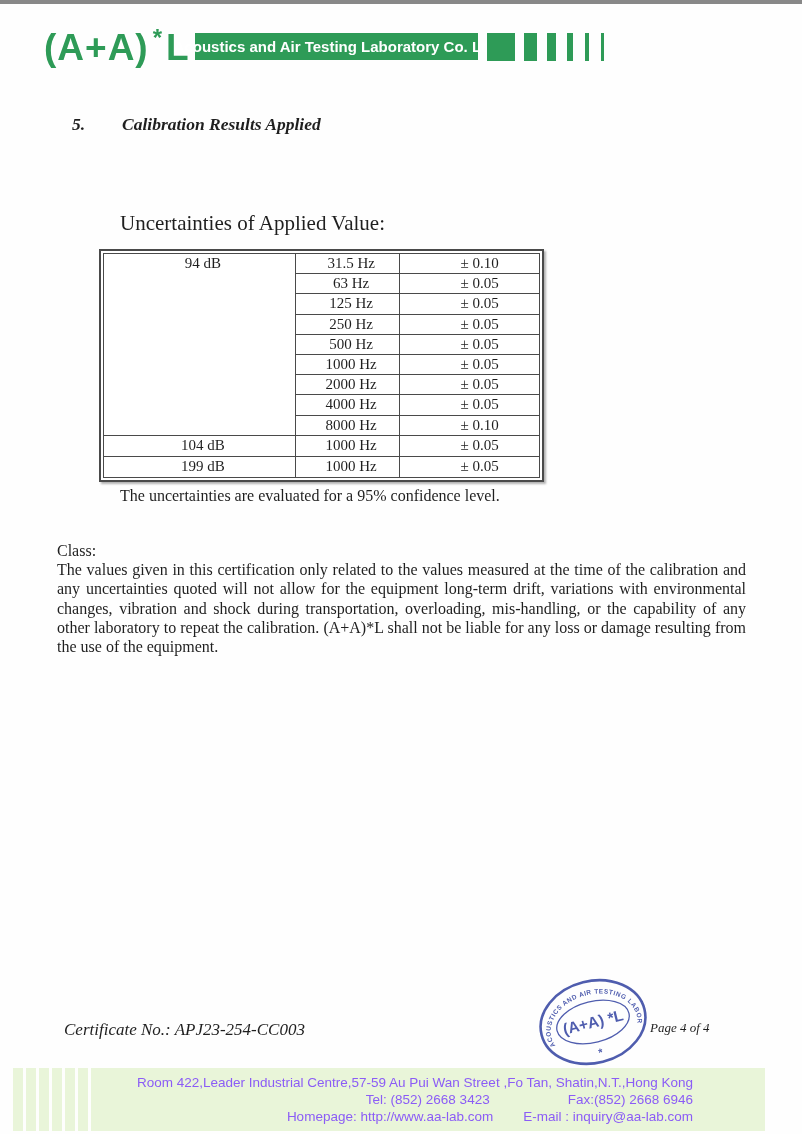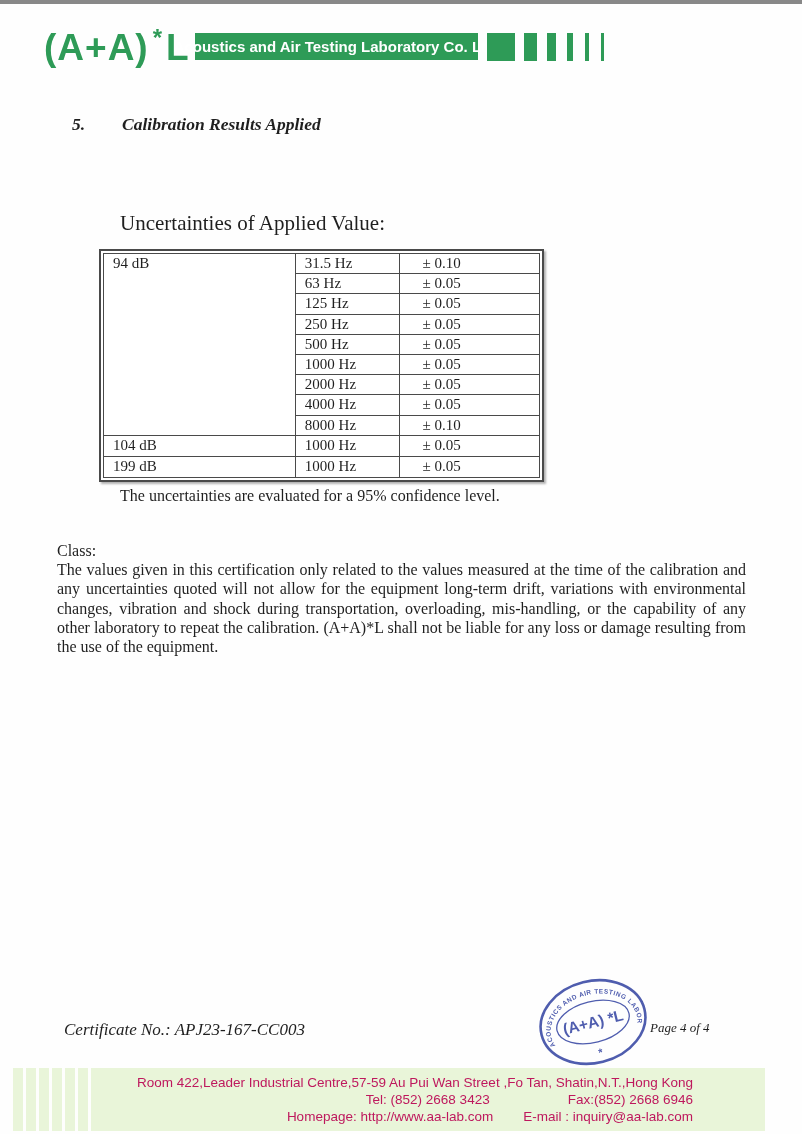--- a/index.html
+++ b/index.html
@@ -32,38 +32,38 @@
   .sec-head{position:absolute; left:72px; top:110px; font-size:17.5px; font-weight:bold; font-style:italic;}
   .sec-head .num{display:inline-block; width:50px;}
   .para1{position:absolute; left:120px; top:149px; width:626px; font-size:16px; line-height:19.5px; text-align:justify;}
   .caption{position:absolute; left:120px; top:207px; font-size:21px;}
   
   .table-outer{
     position:absolute; left:99px; top:245px; width:437px;
     border:2px solid #4a4a4a; padding:2px; background:#fff;
     box-shadow:1.5px 1.5px 2px rgba(0,0,0,.3);
   }
-  table{width:100%; border-collapse:collapse; font-size:15px;}
+  table{width:100%; border-collapse:collapse; font-size:15px;text-align:center;}
   td{border:1px solid #4a4a4a; height:19.2px; padding:0 2px 0 9px; vertical-align:middle;}
   td.level{vertical-align:top; padding-top:1px; width:44%;}
   td.freq{width:24%;}
   td.unc{padding-left:22px;}
   
   .conf{position:absolute; left:120px; top:483px; font-size:16px;}
   .note{position:absolute; left:57px; top:537px; width:689px; font-size:16px; line-height:19.2px;}
   .note .body{text-align:justify;}
   
   .cert{position:absolute; left:64px; top:1016px; font-size:17px; font-style:italic;}
   .page-ind{position:absolute; left:650px; top:1016px; font-size:13px; font-style:italic;}
   .stamp{position:absolute; left:536px; top:970px; width:114px; height:96px; transform:rotate(-14deg); opacity:.92;}
   
   .footer{
     position:absolute; left:10px; top:1064px; width:755px; height:63px;
     background:#e9f5d9; font-family:"Liberation Sans", sans-serif;
-    font-size:13.5px; line-height:17px; color:#be185d;
+    font-size:13.5px; line-height:17px; color:#8b5cf6;
     text-align:right; padding:6px 72px 0 0; box-sizing:border-box;
   }
   .footer::before{
     content:""; position:absolute; left:0; top:0; bottom:0; width:90px;
     background:repeating-linear-gradient(90deg, rgba(255,255,255,.95) 0 3px, rgba(255,255,255,0) 3px 13px);
   }
   .footer .gap-wide{display:inline-block; width:78px;}
   .footer .gap-small{display:inline-block; width:30px;}
 </style>
 </head>
@@ -145,21 +145,21 @@
     </table>
   </div>
 
   <div class="conf">The uncertainties are evaluated for a 95% confidence level.</div>
 
   <div class="note">
     <div>Class:</div>
     <div class="body">The values given in this certification only related to the values measured at the time of the calibration and any uncertainties quoted will not allow for the equipment long-term drift, variations with environmental changes, vibration and shock during transportation, overloading, mis-handling, or the capability of any other laboratory to repeat the calibration. (A+A)*L shall not be liable for any loss or damage resulting from the use of the equipment.</div>
   </div>
 
-  <div class="cert">Certificate No.: APJ23-167-CC003</div>
+  <div class="cert">Certificate No.: APJ23-254-CC003</div>
 
   <div class="stamp">
     <svg viewBox="0 0 114 96" width="114" height="96">
       <ellipse cx="57" cy="48" rx="53" ry="41" fill="none" stroke="#4150a8" stroke-width="2.6"></ellipse>
       <ellipse cx="57" cy="48" rx="37" ry="20.5" fill="none" stroke="#4150a8" stroke-width="1.3"></ellipse>
       <path id="ringPath" d="M 15,62 A 44,32 0 1 1 99,62" fill="none"></path>
       <text font-family="Liberation Sans, sans-serif" font-size="6.6" font-weight="bold" fill="#4150a8" letter-spacing="0.6">
         <textPath href="#ringPath" startOffset="0" textLength="196" lengthAdjust="spacingAndGlyphs">ACOUSTICS AND AIR TESTING LABORATORY CO. LTD.</textPath>
       </text>
       <text x="57" y="53.5" text-anchor="middle" font-family="Liberation Sans, sans-serif" font-size="15.5" font-weight="bold" fill="#4150a8">(A+A) *L</text>

